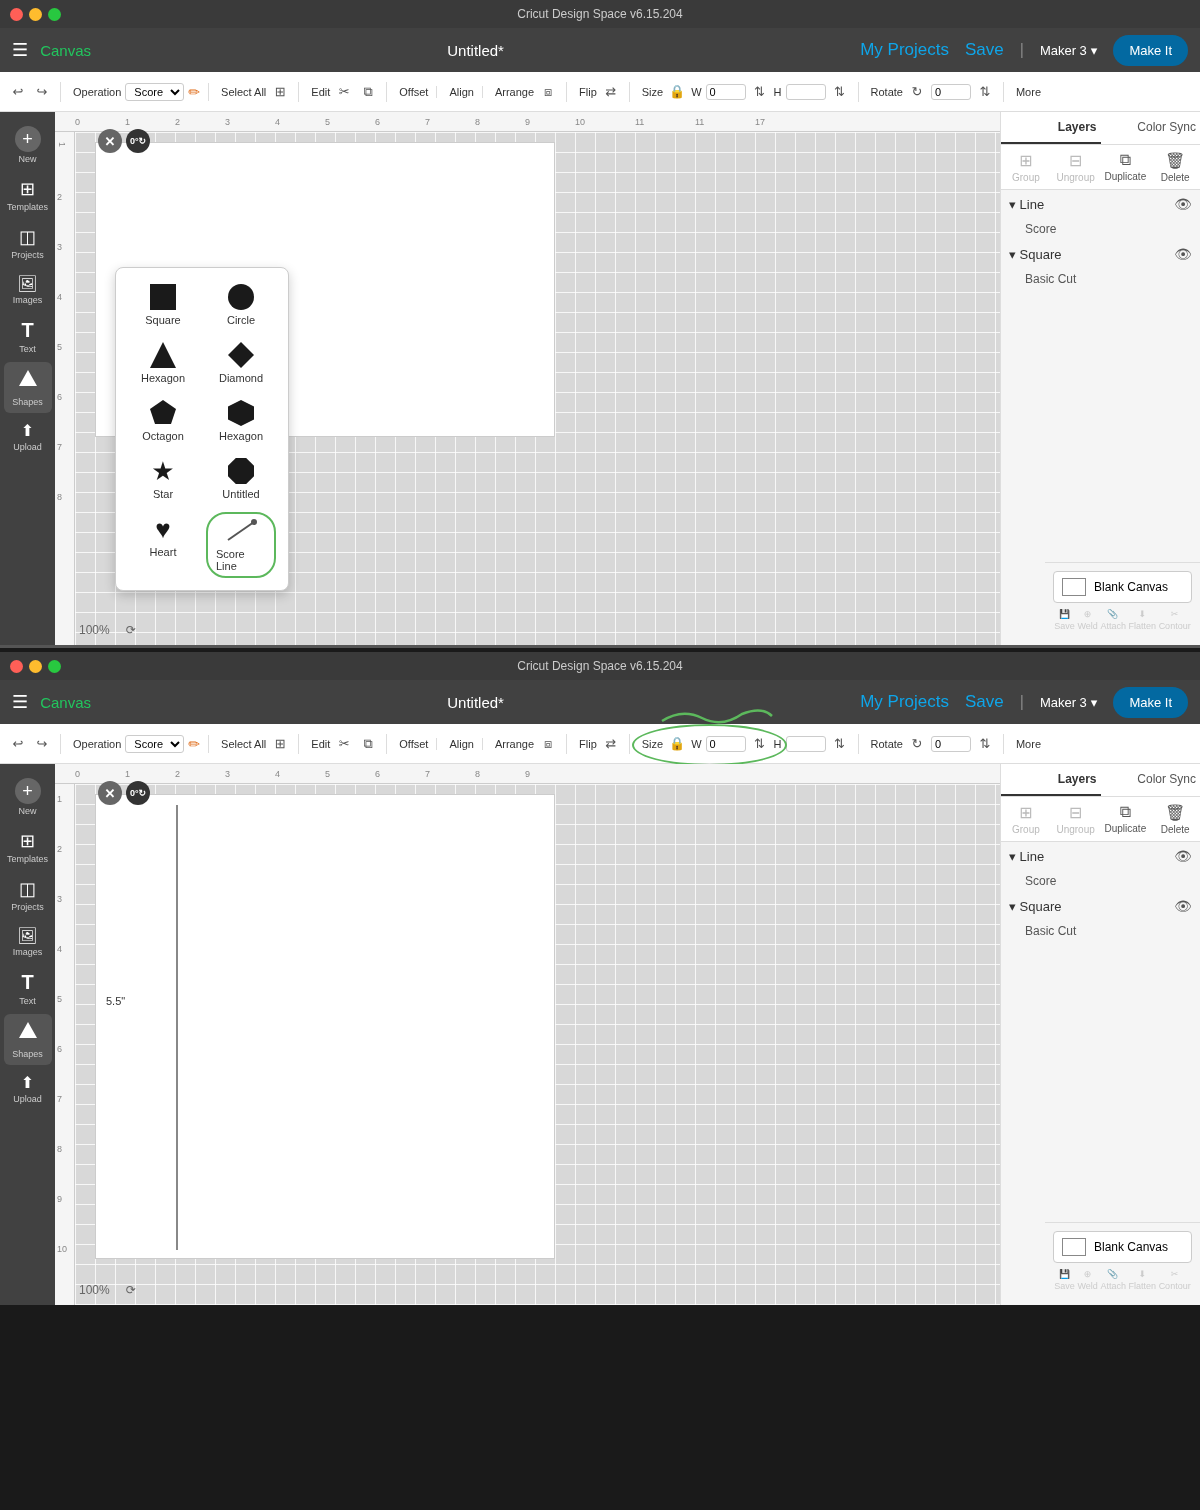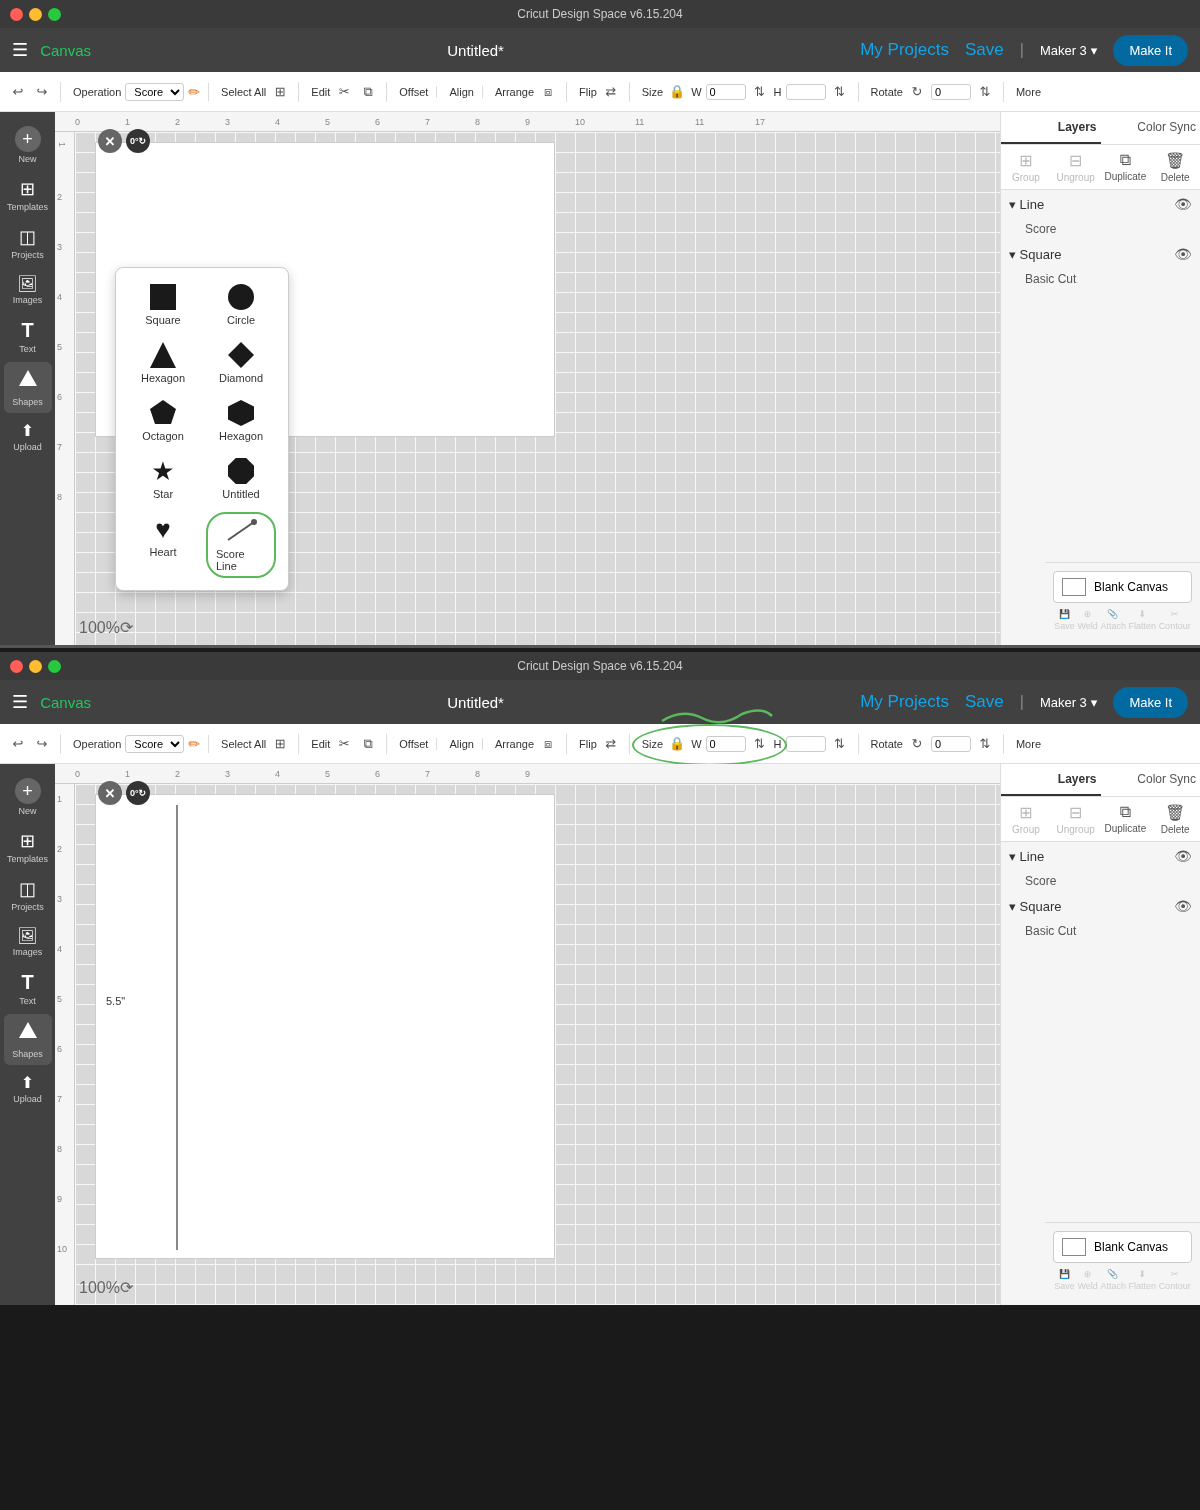--- a/index.html
+++ b/index.html
@@ -114,25 +114,25 @@
       left: 40px;
       width: 460px;
       height: 295px;
       background: white;
       border: 1px solid #ccc;
     }
     .zoom-indicator {
       position: absolute;
       bottom: 8px;
       left: 24px;
-      font-size: 16px;
+      font-size: 12px;
       color: #666;
       display: flex;
       align-items: center;
-      gap: 0;
+      gap: 16px;
     }
 
     
     .shapes-popup {
       position: absolute;
       top: 155px;
       left: 60px;
       background: white;
       border: 1px solid #ccc;
       border-radius: 8px;

